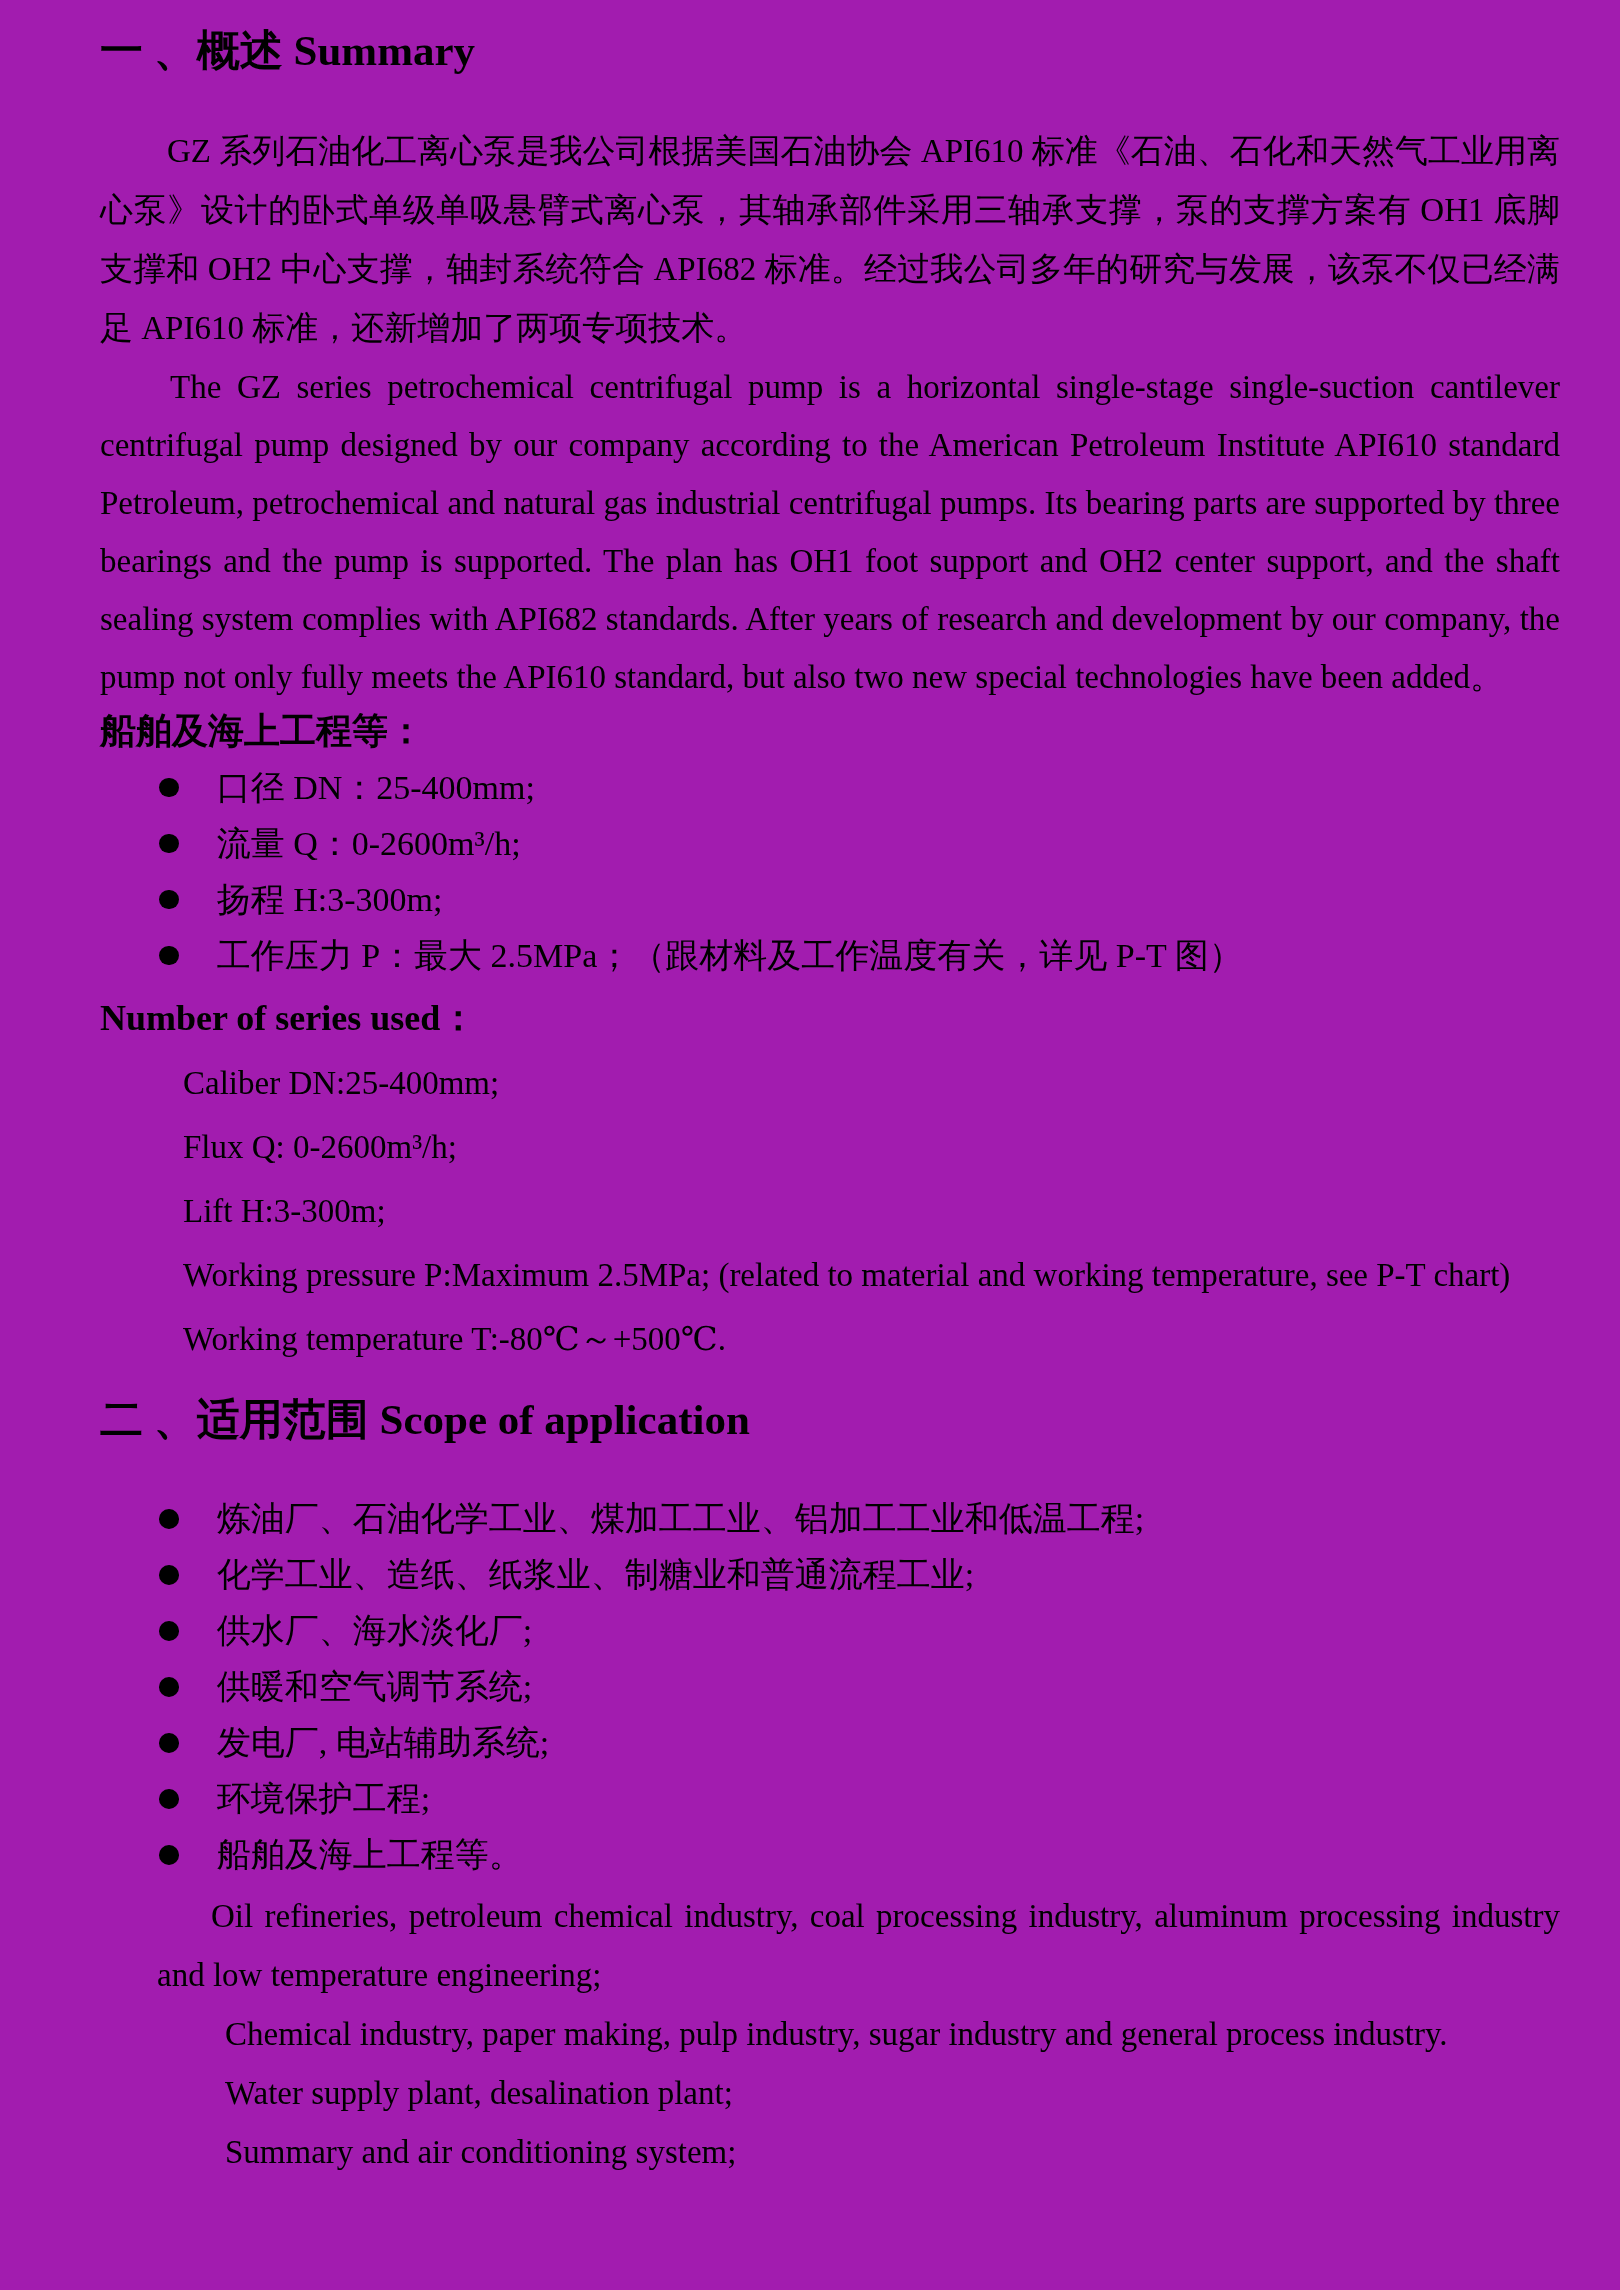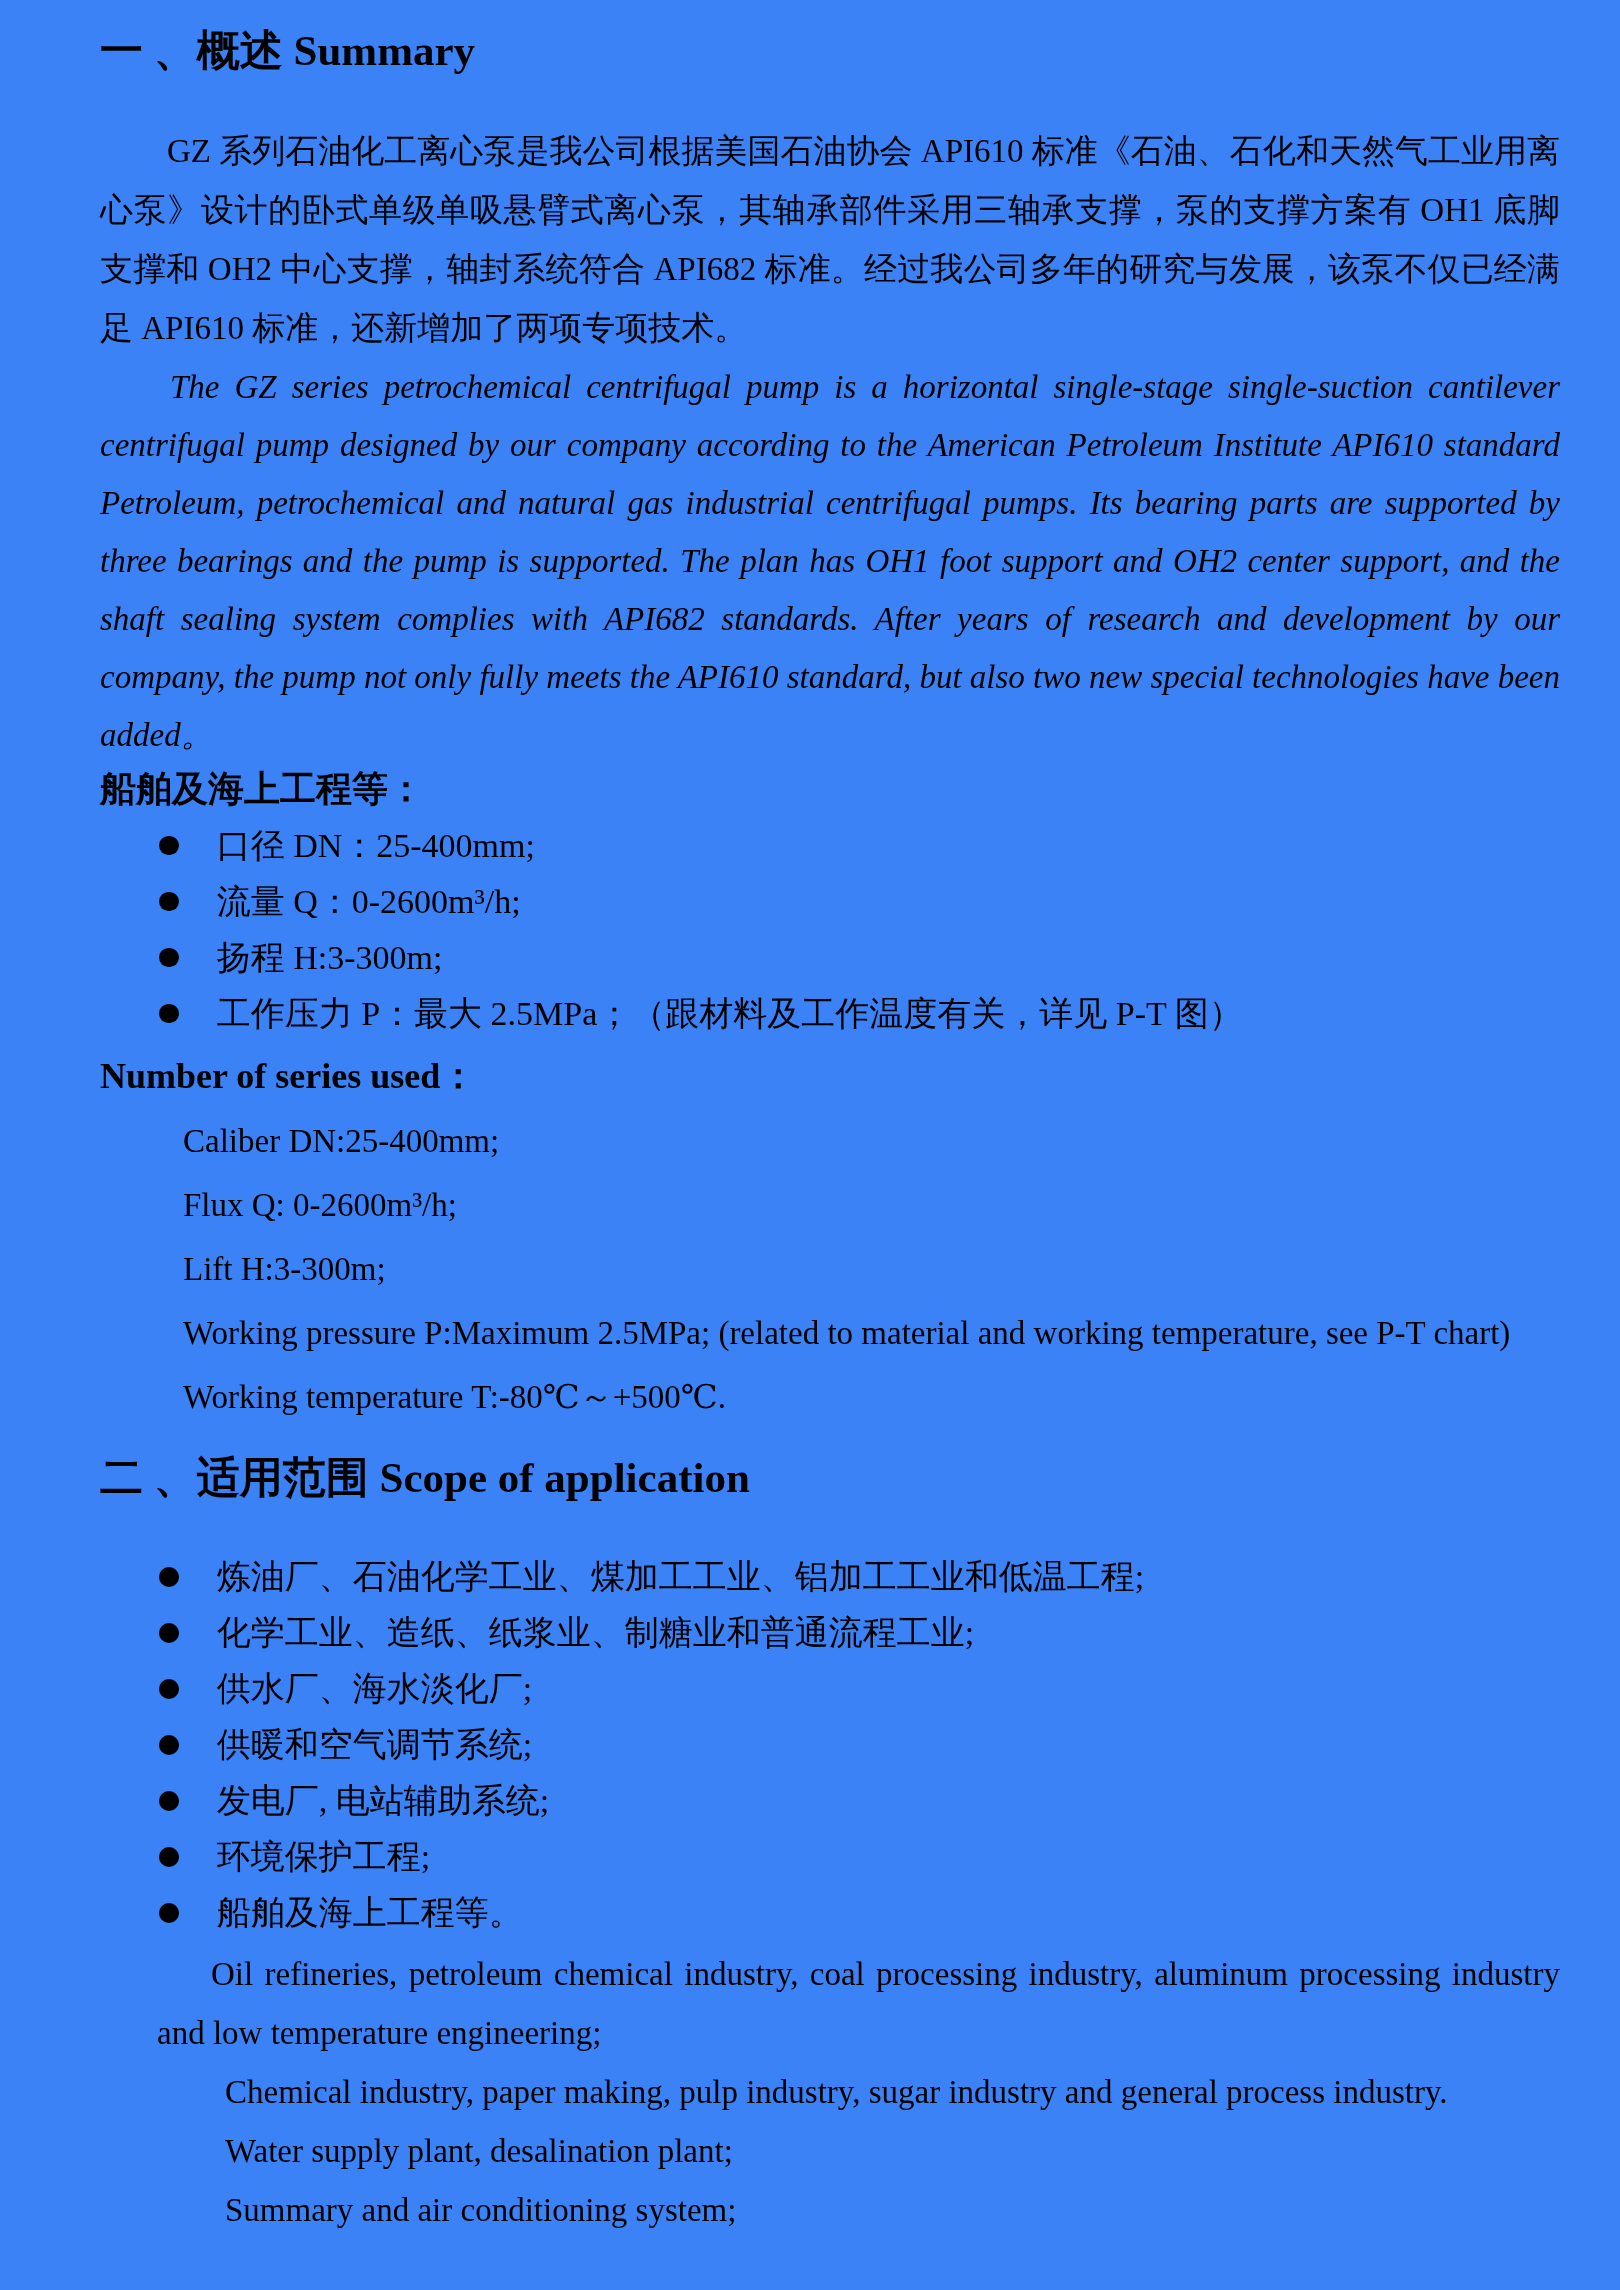--- a/index.html
+++ b/index.html
@@ -2,21 +2,21 @@
 <html style="font-size:14.3px"><head>
 <meta charset="utf-8">
 <style>
   html, body { margin: 0; padding: 0; background: #ffffff; }
   .page {
     position: relative;
     width: 1620px;
     height: 2291px;
     box-sizing: border-box;
     padding: 25px 60px 0 100px;
-    background: #3b82f6;
+    background: #a21caf;
     color: #000000;
     font-family: "Liberation Serif", "DejaVu Serif", serif;
     overflow: hidden;
   }
   h1 {
     font-size: 43px;
     line-height: 52px;
     font-weight: bold;
     margin: 0;
     font-family: "Liberation Serif", "DejaVu Serif", serif;
@@ -28,21 +28,20 @@
     line-height: 59px;
     text-align: justify;
     text-indent: 67px;
   }
   .en-para {
     margin: 0;
     font-size: 33px;
     line-height: 58px;
     text-align: justify;
     text-indent: 70px;
-    font-style: italic;
   }
   .sub {
     font-size: 36px;
     line-height: 50px;
     font-weight: bold;
     margin: 0;
   }
   .sub.en { margin-top: 9px; }
   ul.dot-list {
     list-style: none;

